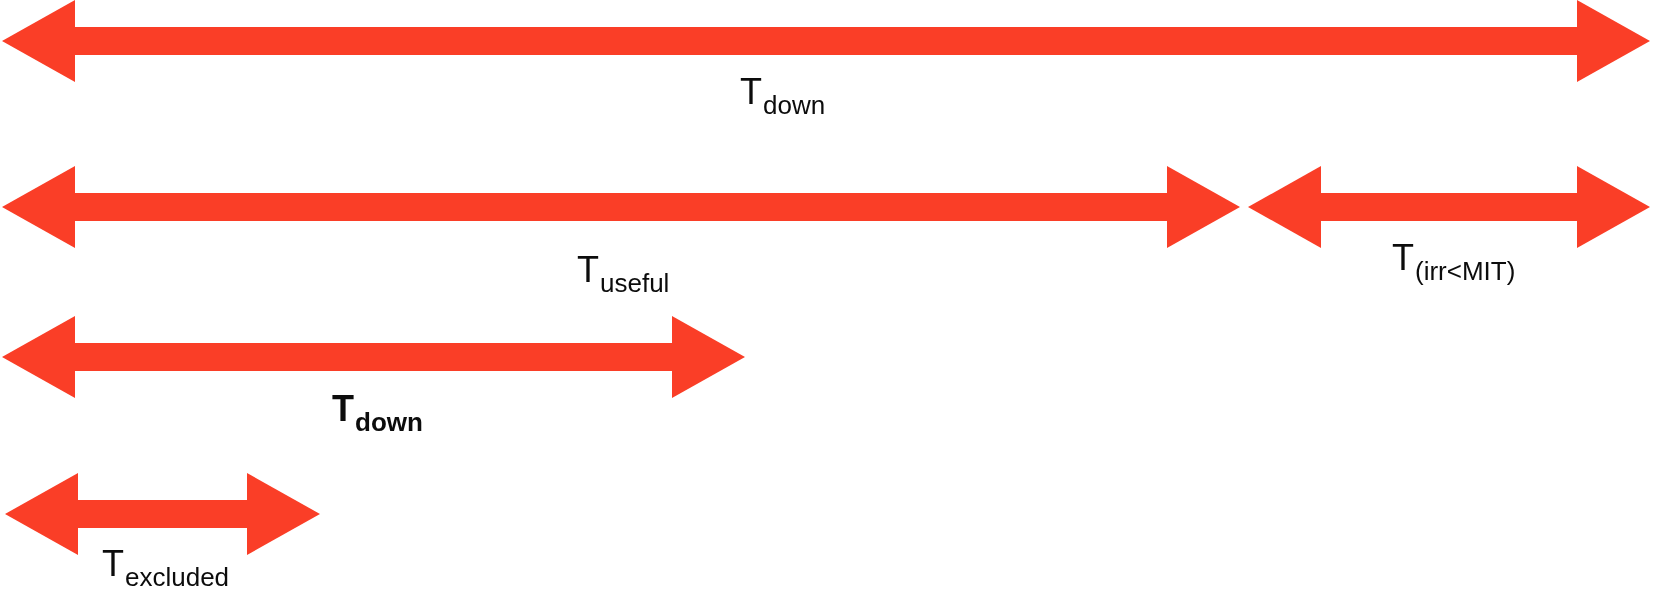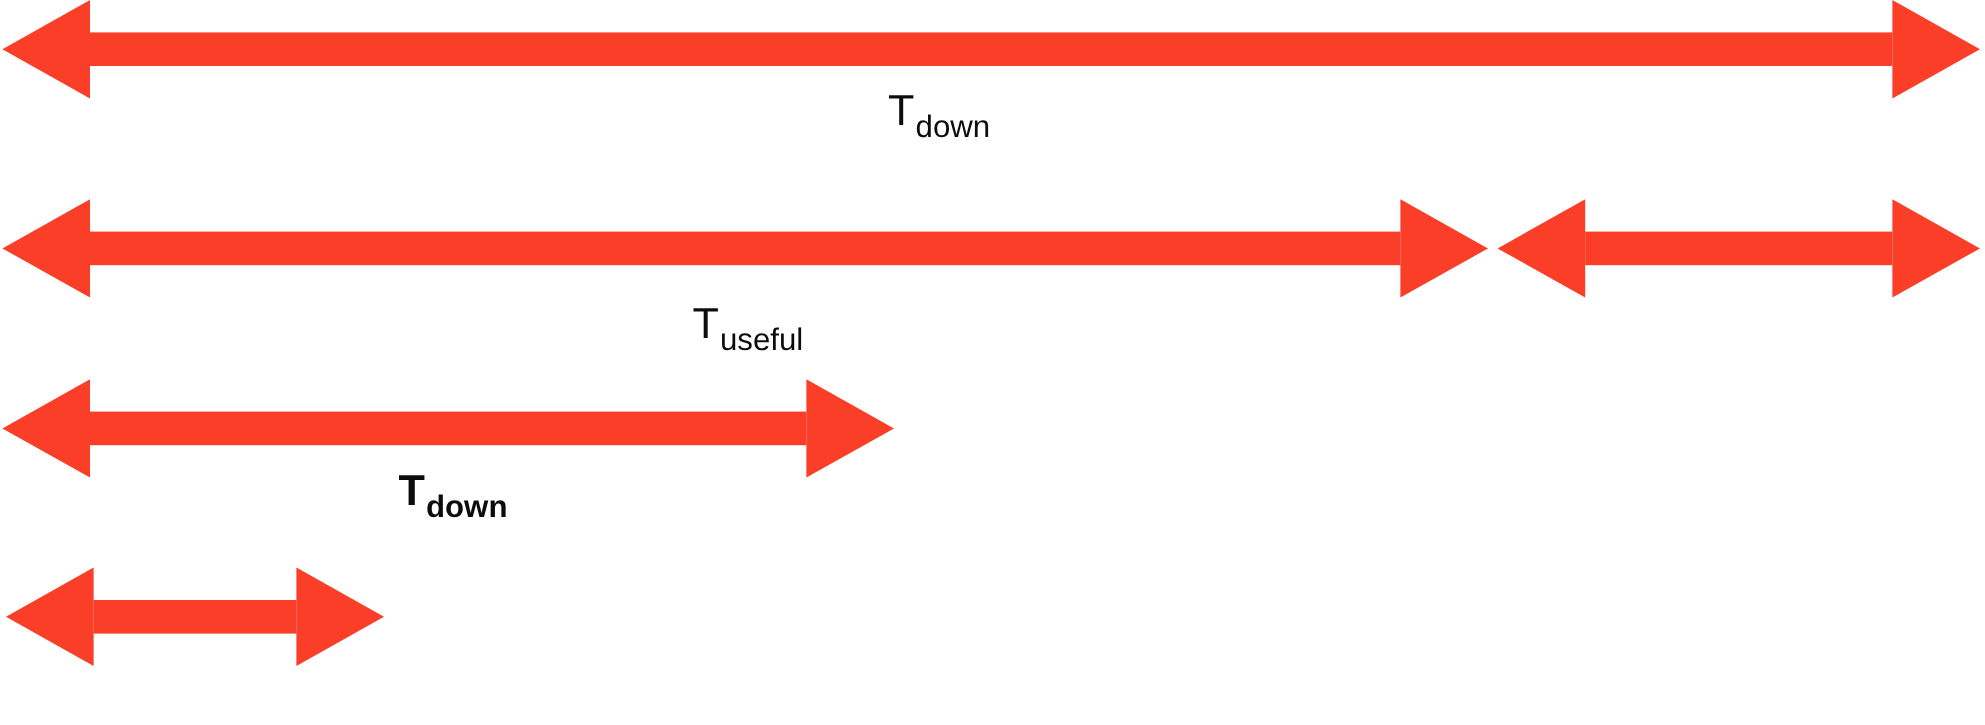--- a/index.html
+++ b/index.html
@@ -72,29 +72,35 @@
   </div>
   <div class="label" style="left:577px; top:237px;margin-top:15px;">
     <span class="t">T</span><span class="sub">useful</span>
   </div>
 
   <div class="arrow" style="left:1248px; top:166px; width:402px;">
     <div class="head left"></div>
     <div class="shaft"></div>
     <div class="head right"></div>
   </div>
+  <div class="label" style="left:1392px; top:240px;">
+    <span class="t">T</span><span class="sub">(irr&lt;MIT)</span>
+  </div>
 
   <div class="arrow" style="left:2px; top:316px; width:743px;">
     <div class="head left"></div>
     <div class="shaft"></div>
     <div class="head right"></div>
   </div>
   <div class="label" style="left:332px; top:391px;font-weight:bold;">
     <span class="t">T</span><span class="sub">down</span>
   </div>
 
   <div class="arrow" style="left:5px; top:473px; width:315px;">
     <div class="head left"></div>
     <div class="shaft"></div>
     <div class="head right"></div>
   </div>
+  <div class="label" style="left:102px; top:546px;">
+    <span class="t">T</span><span class="sub">excluded</span>
+  </div>
 
 </div>
 
 </body></html>

